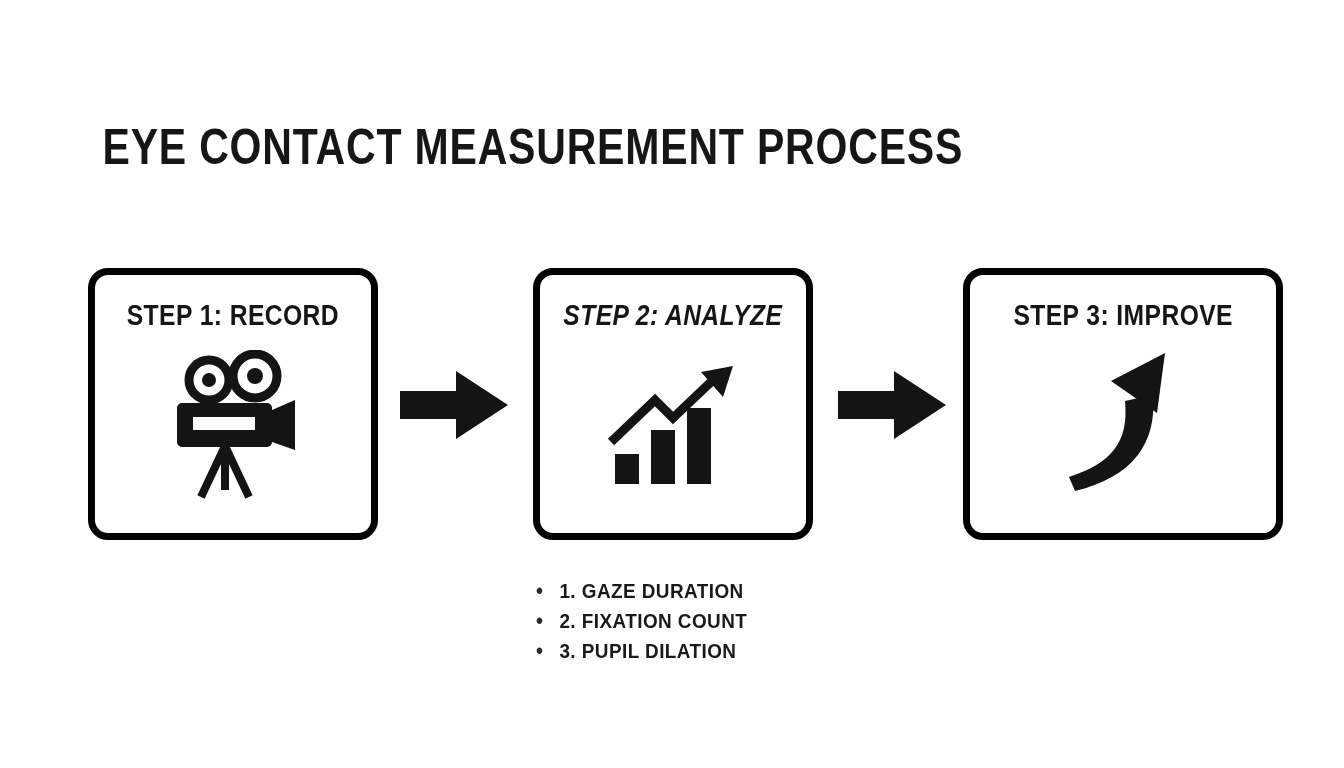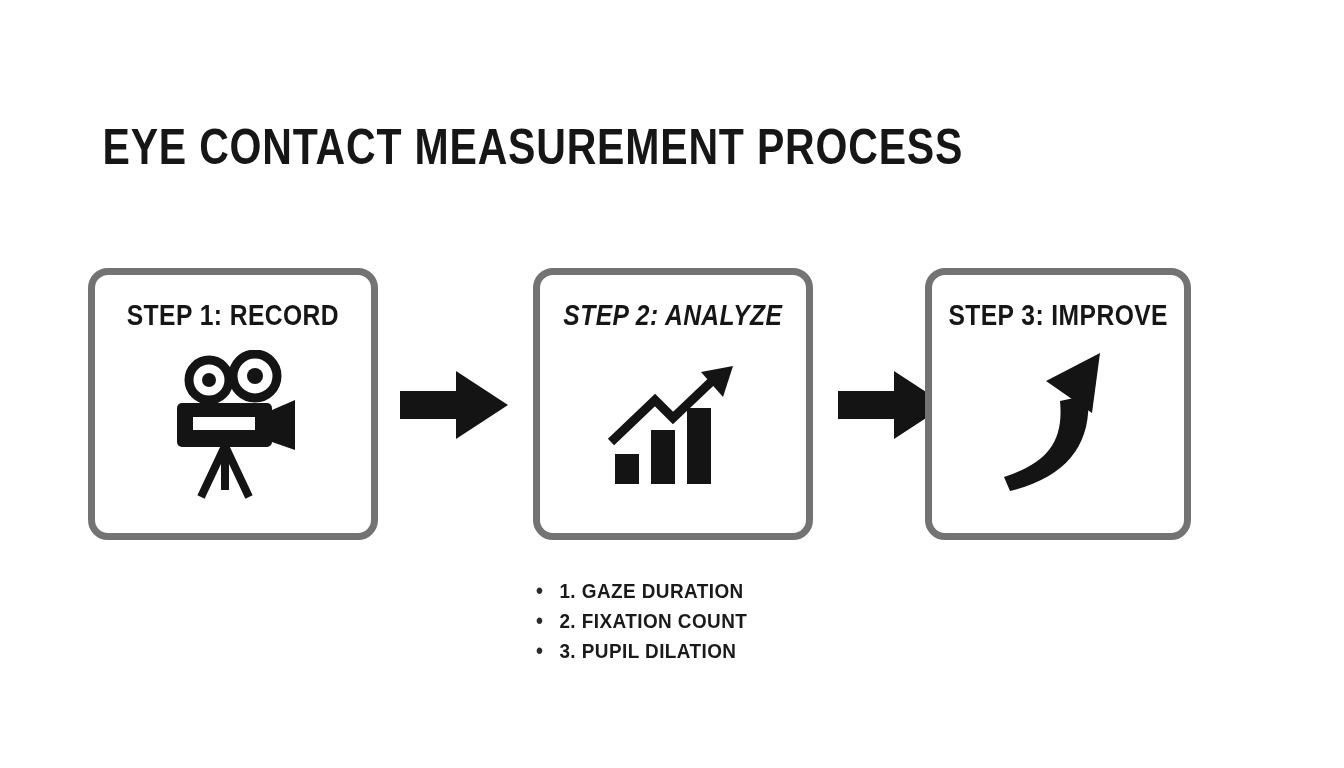--- a/index.html
+++ b/index.html
@@ -30,31 +30,31 @@
   .diagram-title .condense {
     display: inline-block;
     transform: scaleX(0.82);
     transform-origin: center;
     letter-spacing: 1px;
   }
   .step-box {
     position: absolute;
     top: 268px;
     height: 272px;
-    border: 7px solid #737373;
+    border: 7px solid #000000;
     border-radius: 20px;
     background: #ffffff;
     box-sizing: border-box;
     display: flex;
     flex-direction: column;
     align-items: center;
   }
   .step-box.box-1 { left: 88px;  width: 290px; }
   .step-box.box-2 { left: 533px; width: 280px; font-style: italic; }
-  .step-box.box-3 { left: 925px; width: 266px; }
+  .step-box.box-3 { left: 963px; width: 320px; }
   .step-label {
     margin-top: 24px;
     font-size: 29px;
     font-weight: 700;
     color: #161616;
     white-space: nowrap;
     transform: scaleX(0.85);
     transform-origin: center;
     letter-spacing: 0.5px;
   }

